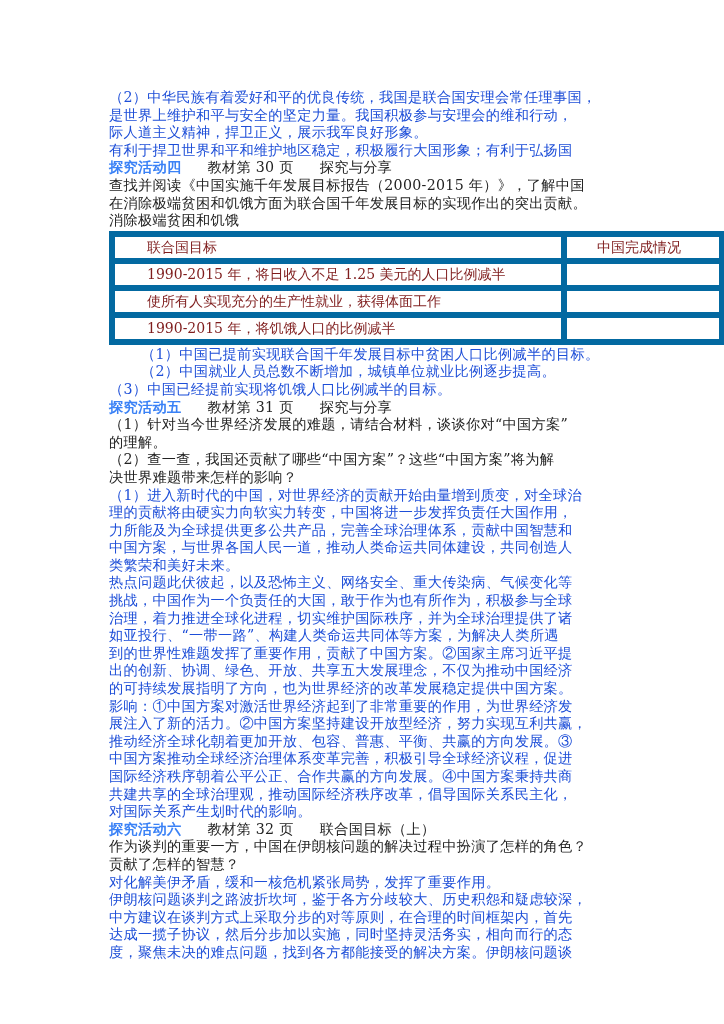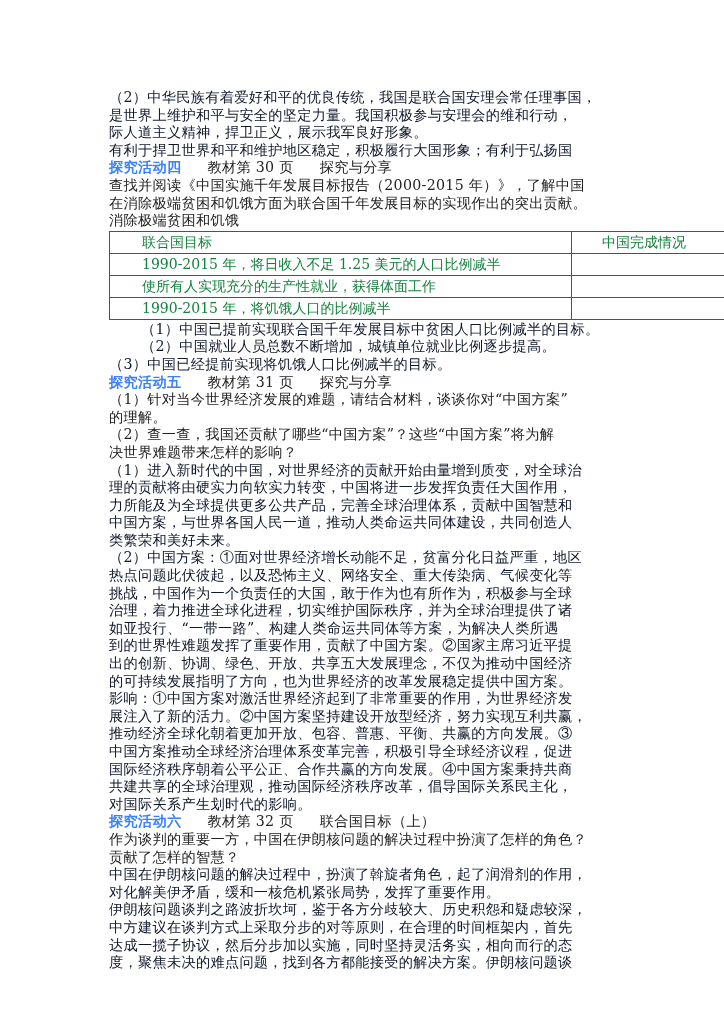--- a/index.html
+++ b/index.html
@@ -1,26 +1,26 @@
 <!DOCTYPE html>
 <html><head>
 <meta charset="utf-8">
 <style>
   html, body { margin: 0; padding: 0; background: #ffffff; }
   body { width: 724px; height: 1024px; overflow: hidden; position: relative;
          font-family: "DejaVu Serif", "Liberation Serif", serif; }
   .page { position: absolute; left: 109px; top: 89px; width: 560px; }
   .line { font-size: 14.2px; line-height: 17.6px; white-space: nowrap; letter-spacing: 0.3px; }
-  .red { color: #0f172a; }
+  .red { color: #1d4ed8; }
   .black { color: #222222; }
   .indent { padding-left: 32px; }
   .heading { color: #3b82f6; font-weight: bold; font-family: "DejaVu Sans", "Liberation Sans", sans-serif; }
   .sp { display: inline-block; width: 26px; }
   table.goals { border-collapse: collapse; width: 616px; margin-left: 0; margin-top: 1px; margin-bottom: 1px; }
-  table.goals td { border: 1px solid #0369a1; font-size: 14px; line-height: 20px; padding: 0 0 0 32px; color: #15803d; white-space: nowrap; height: 21px; }
+  table.goals td { border: 6px solid #0369a1; font-size: 14px; line-height: 20px; padding: 0 0 0 32px; color: #7f1d1d; white-space: nowrap; height: 21px; }
   table.goals td.c2 { width: 122px; padding-left: 30px; }
 </style>
 </head>
 <body>
 
 <div class="page">
 
   <div>
     <div class="line red">（2）中华民族有着爱好和平的优良传统，我国是联合国安理会常任理事国，</div>
     <div class="line red">是世界上维护和平与安全的坚定力量。我国积极参与安理会的维和行动，</div>
@@ -69,21 +69,20 @@
     <div class="line black">（1）针对当今世界经济发展的难题，请结合材料，谈谈你对“中国方案”</div>
     <div class="line black">的理解。</div>
     <div class="line black">（2）查一查，我国还贡献了哪些“中国方案”？这些“中国方案”将为解</div>
     <div class="line black">决世界难题带来怎样的影响？</div>
 
     <div class="line red">（1）进入新时代的中国，对世界经济的贡献开始由量增到质变，对全球治</div>
     <div class="line red">理的贡献将由硬实力向软实力转变，中国将进一步发挥负责任大国作用，</div>
     <div class="line red">力所能及为全球提供更多公共产品，完善全球治理体系，贡献中国智慧和</div>
     <div class="line red">中国方案，与世界各国人民一道，推动人类命运共同体建设，共同创造人</div>
     <div class="line red">类繁荣和美好未来。</div>
-    <div class="line red">（2）中国方案：①面对世界经济增长动能不足，贫富分化日益严重，地区</div>
     <div class="line red">热点问题此伏彼起，以及恐怖主义、网络安全、重大传染病、气候变化等</div>
     <div class="line red">挑战，中国作为一个负责任的大国，敢于作为也有所作为，积极参与全球</div>
     <div class="line red">治理，着力推进全球化进程，切实维护国际秩序，并为全球治理提供了诸</div>
     <div class="line red">如亚投行、“一带一路”、构建人类命运共同体等方案，为解决人类所遇</div>
     <div class="line red">到的世界性难题发挥了重要作用，贡献了中国方案。②国家主席习近平提</div>
     <div class="line red">出的创新、协调、绿色、开放、共享五大发展理念，不仅为推动中国经济</div>
     <div class="line red">的可持续发展指明了方向，也为世界经济的改革发展稳定提供中国方案。</div>
     <div class="line red">影响：①中国方案对激活世界经济起到了非常重要的作用，为世界经济发</div>
     <div class="line red">展注入了新的活力。②中国方案坚持建设开放型经济，努力实现互利共赢，</div>
     <div class="line red">推动经济全球化朝着更加开放、包容、普惠、平衡、共赢的方向发展。③</div>
@@ -92,21 +91,20 @@
     <div class="line red">共建共享的全球治理观，推动国际经济秩序改革，倡导国际关系民主化，</div>
     <div class="line red">对国际关系产生划时代的影响。</div>
   </div>
 
   <div>
     <div class="line black">
       <span class="heading">探究活动六</span><span class="sp"></span><span>教材第 32 页</span><span class="sp"></span><span>联合国目标（上）</span>
     </div>
     <div class="line black">作为谈判的重要一方，中国在伊朗核问题的解决过程中扮演了怎样的角色？</div>
     <div class="line black">贡献了怎样的智慧？</div>
-    <div class="line red">中国在伊朗核问题的解决过程中，扮演了斡旋者角色，起了润滑剂的作用，</div>
     <div class="line red">对化解美伊矛盾，缓和一核危机紧张局势，发挥了重要作用。</div>
     <div class="line red">伊朗核问题谈判之路波折坎坷，鉴于各方分歧较大、历史积怨和疑虑较深，</div>
     <div class="line red">中方建议在谈判方式上采取分步的对等原则，在合理的时间框架内，首先</div>
     <div class="line red">达成一揽子协议，然后分步加以实施，同时坚持灵活务实，相向而行的态</div>
     <div class="line red">度，聚焦未决的难点问题，找到各方都能接受的解决方案。伊朗核问题谈</div>
   </div>
 
 </div>
 
 </body></html>

